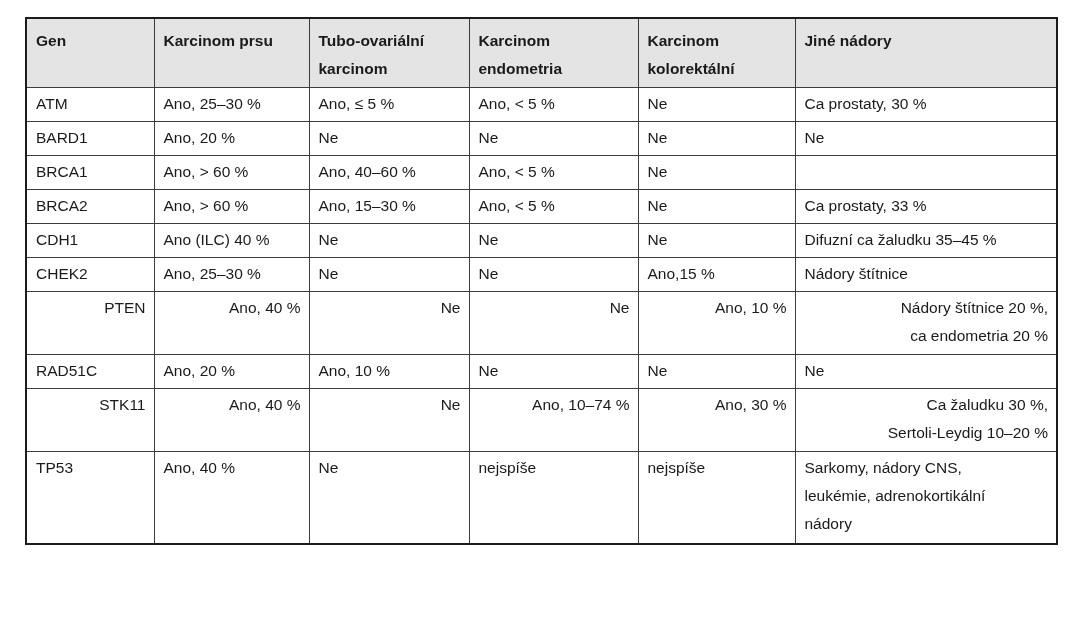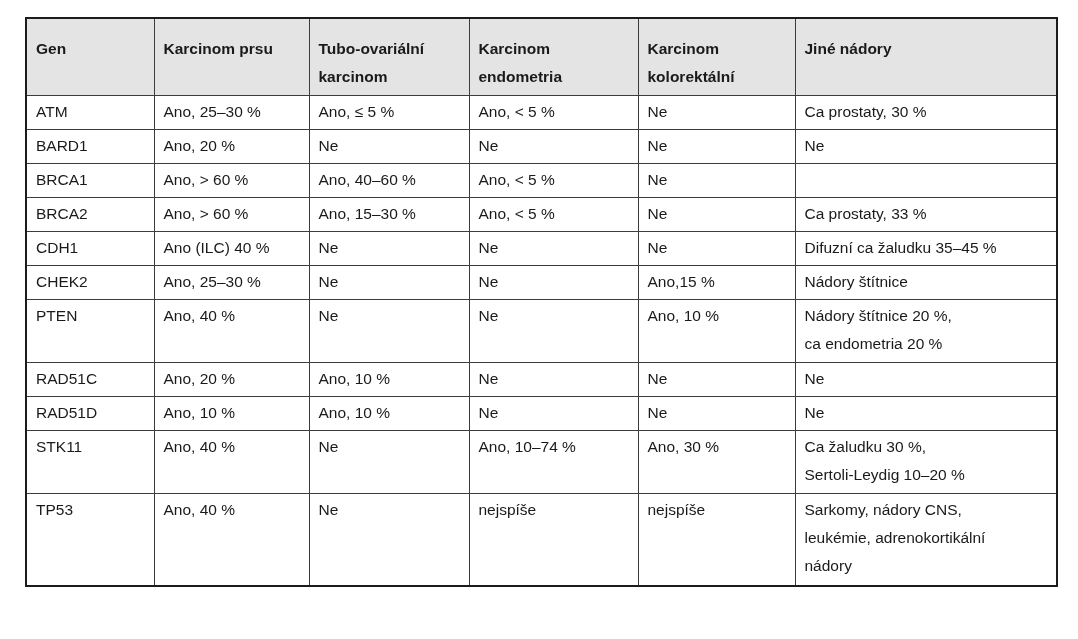--- a/index.html
+++ b/index.html
@@ -30,23 +30,23 @@
     font-size: 15.5px;
     line-height: 28px;
     padding: 2px 8px 3px 9px;
     white-space: pre-line;
     overflow: hidden;
   }
   table.gene-table th {
     background: #e4e4e4;
     font-weight: bold;
     height: 57px;
-    padding-top: 16px;
+    padding-top: 8px;
   }
-  table.gene-table td.tall2 { height: 57px; }
+  table.gene-table td.tall2 { height: 57px; text-align: right; }
   table.gene-table td.tall3 { height: 86px; }
   col.c-gen   { width: 128px; }
   col.c-prsu  { width: 155px; }
   col.c-tubo  { width: 160px; }
   col.c-pankr { width: 169px; }
   col.c-kolor { width: 157px; }
   col.c-jine  { width: 262px; }
 </style>
 </head>
 <body>
@@ -131,28 +131,20 @@
       </tr>
       <tr>
         <td>RAD51C</td>
         <td>Ano, 20 %</td>
         <td>Ano, 10 %</td>
         <td>Ne</td>
         <td>Ne</td>
         <td>Ne</td>
       </tr>
       <tr>
-        <td>RAD51D</td>
-        <td>Ano, 10 %</td>
-        <td>Ano, 10 %</td>
-        <td>Ne</td>
-        <td>Ne</td>
-        <td>Ne</td>
-      </tr>
-      <tr>
         <td class="tall2">STK11</td>
         <td class="tall2">Ano, 40 %</td>
         <td class="tall2">Ne</td>
         <td class="tall2">Ano, 10–74 %</td>
         <td class="tall2">Ano, 30 %</td>
         <td class="tall2">Ca žaludku 30 %,
 Sertoli-Leydig 10–20 %</td>
       </tr>
       <tr>
         <td class="tall3">TP53</td>

